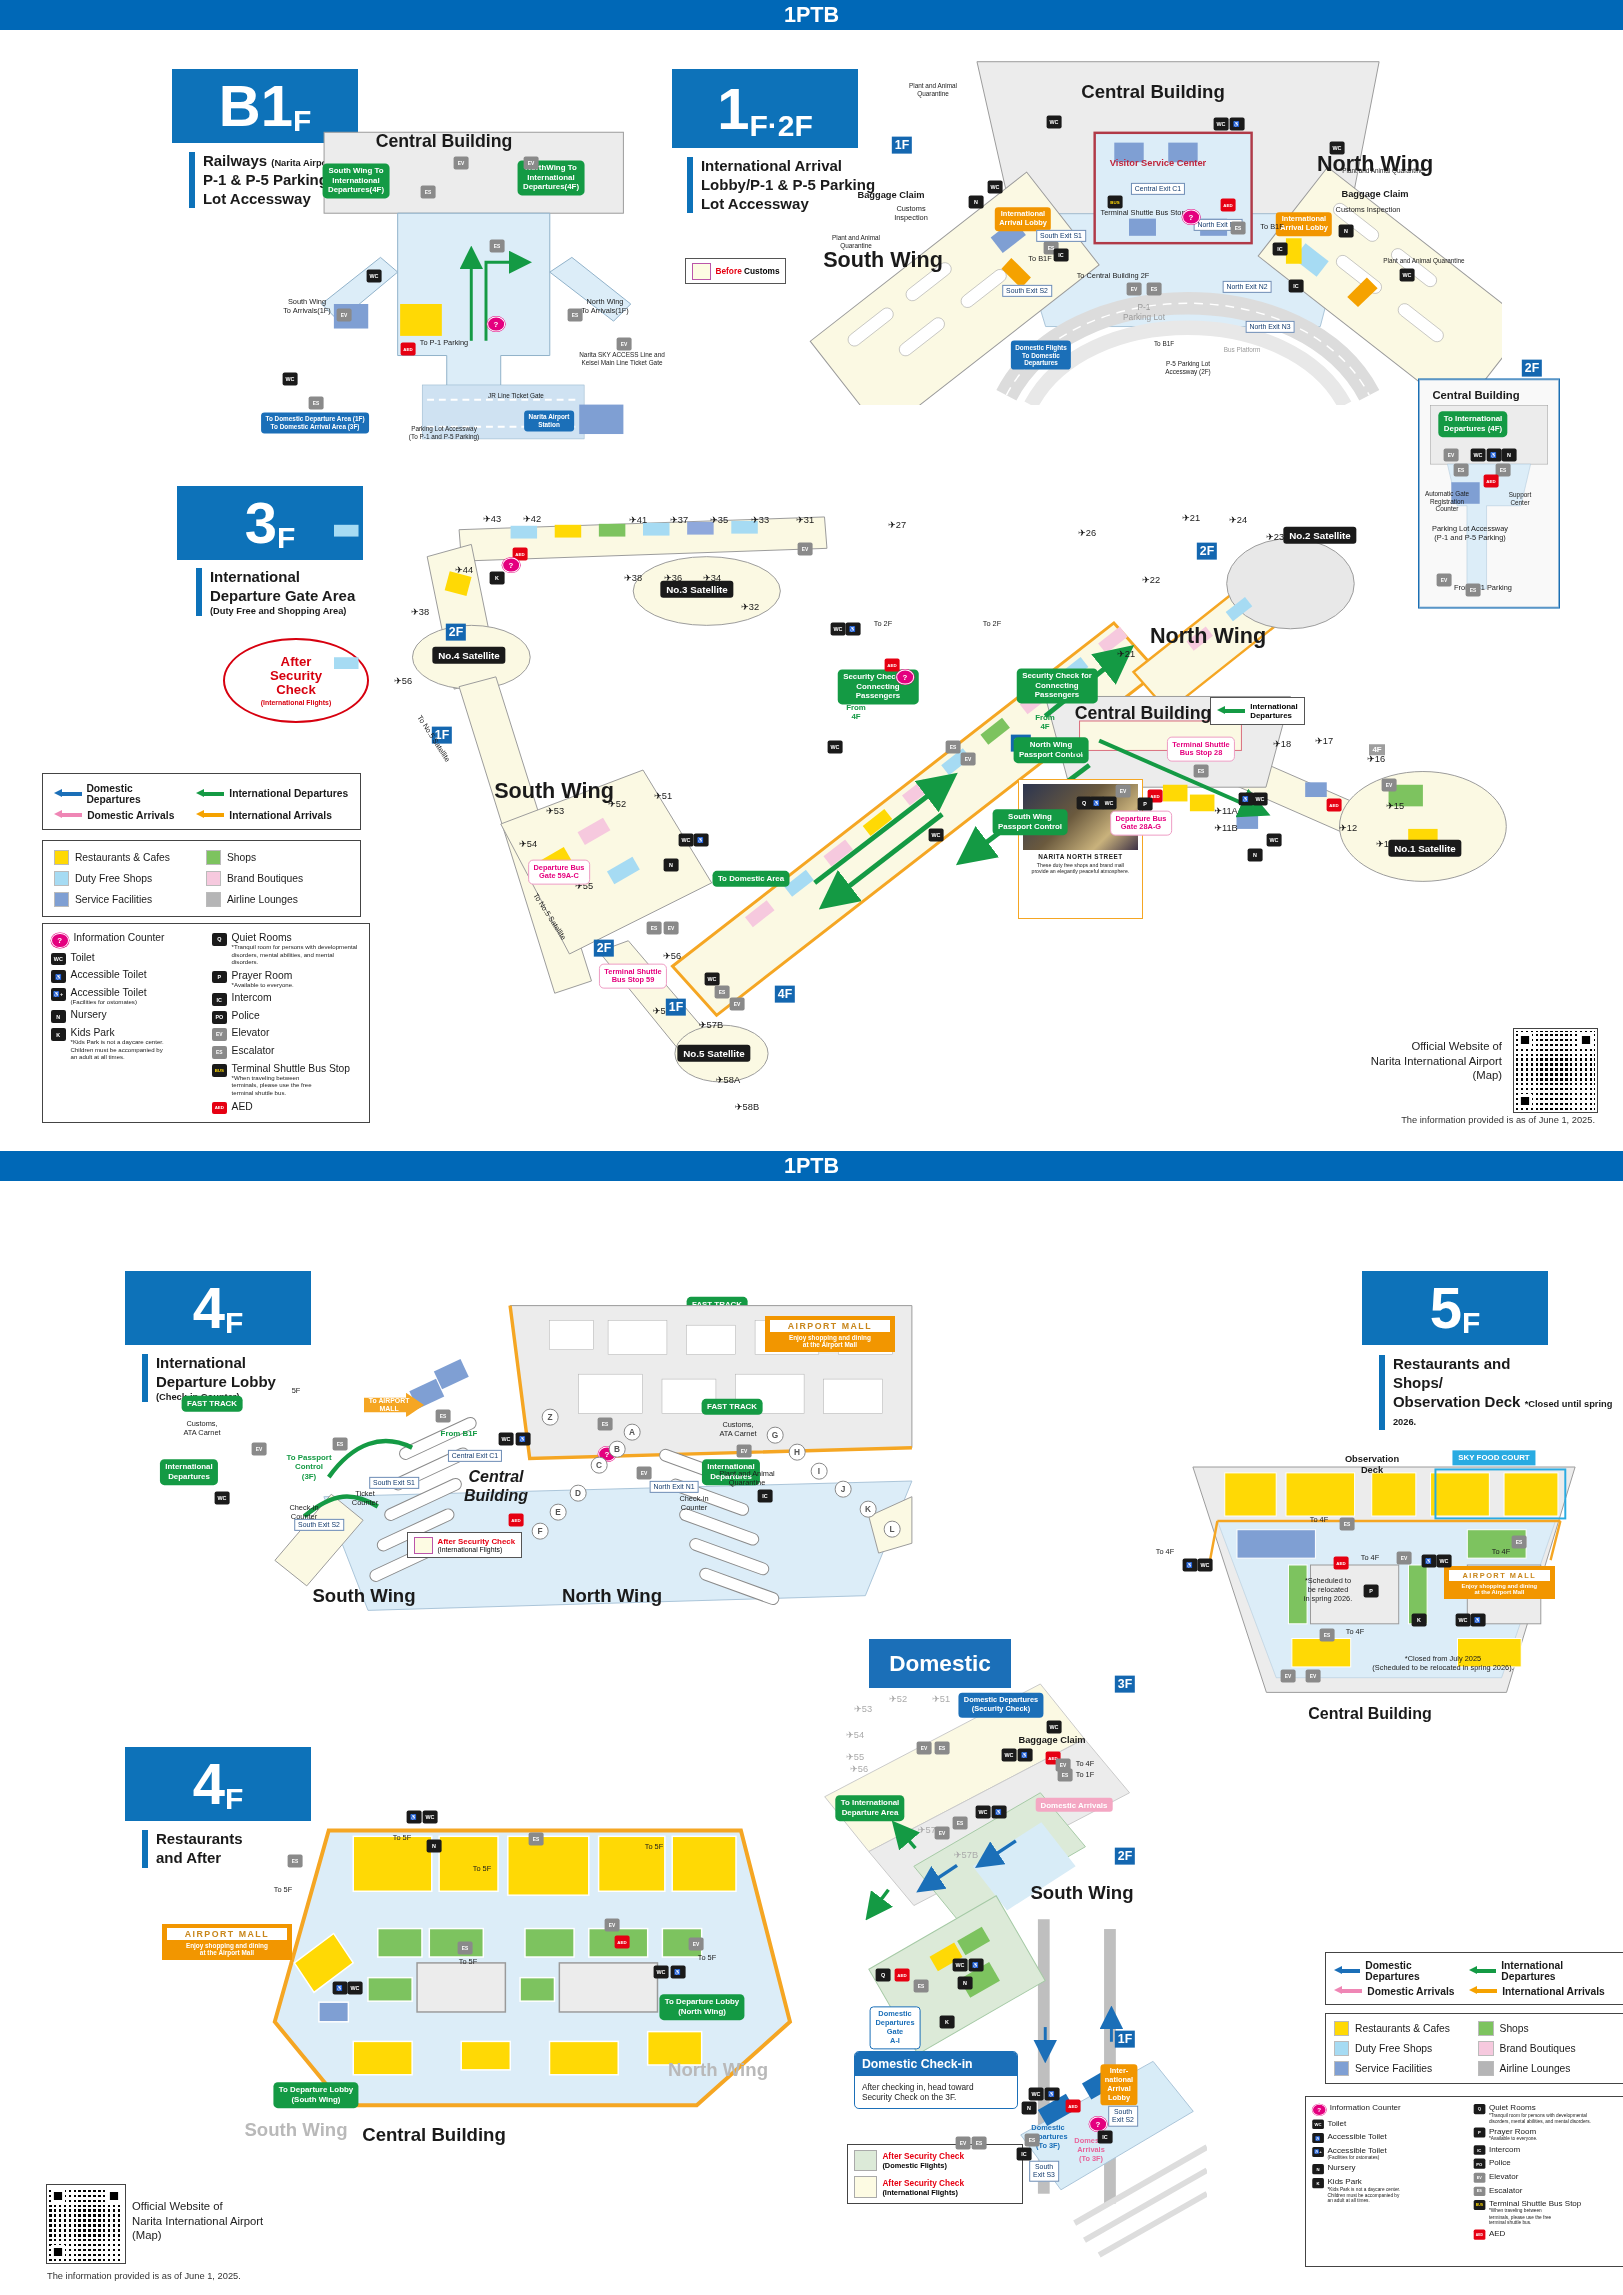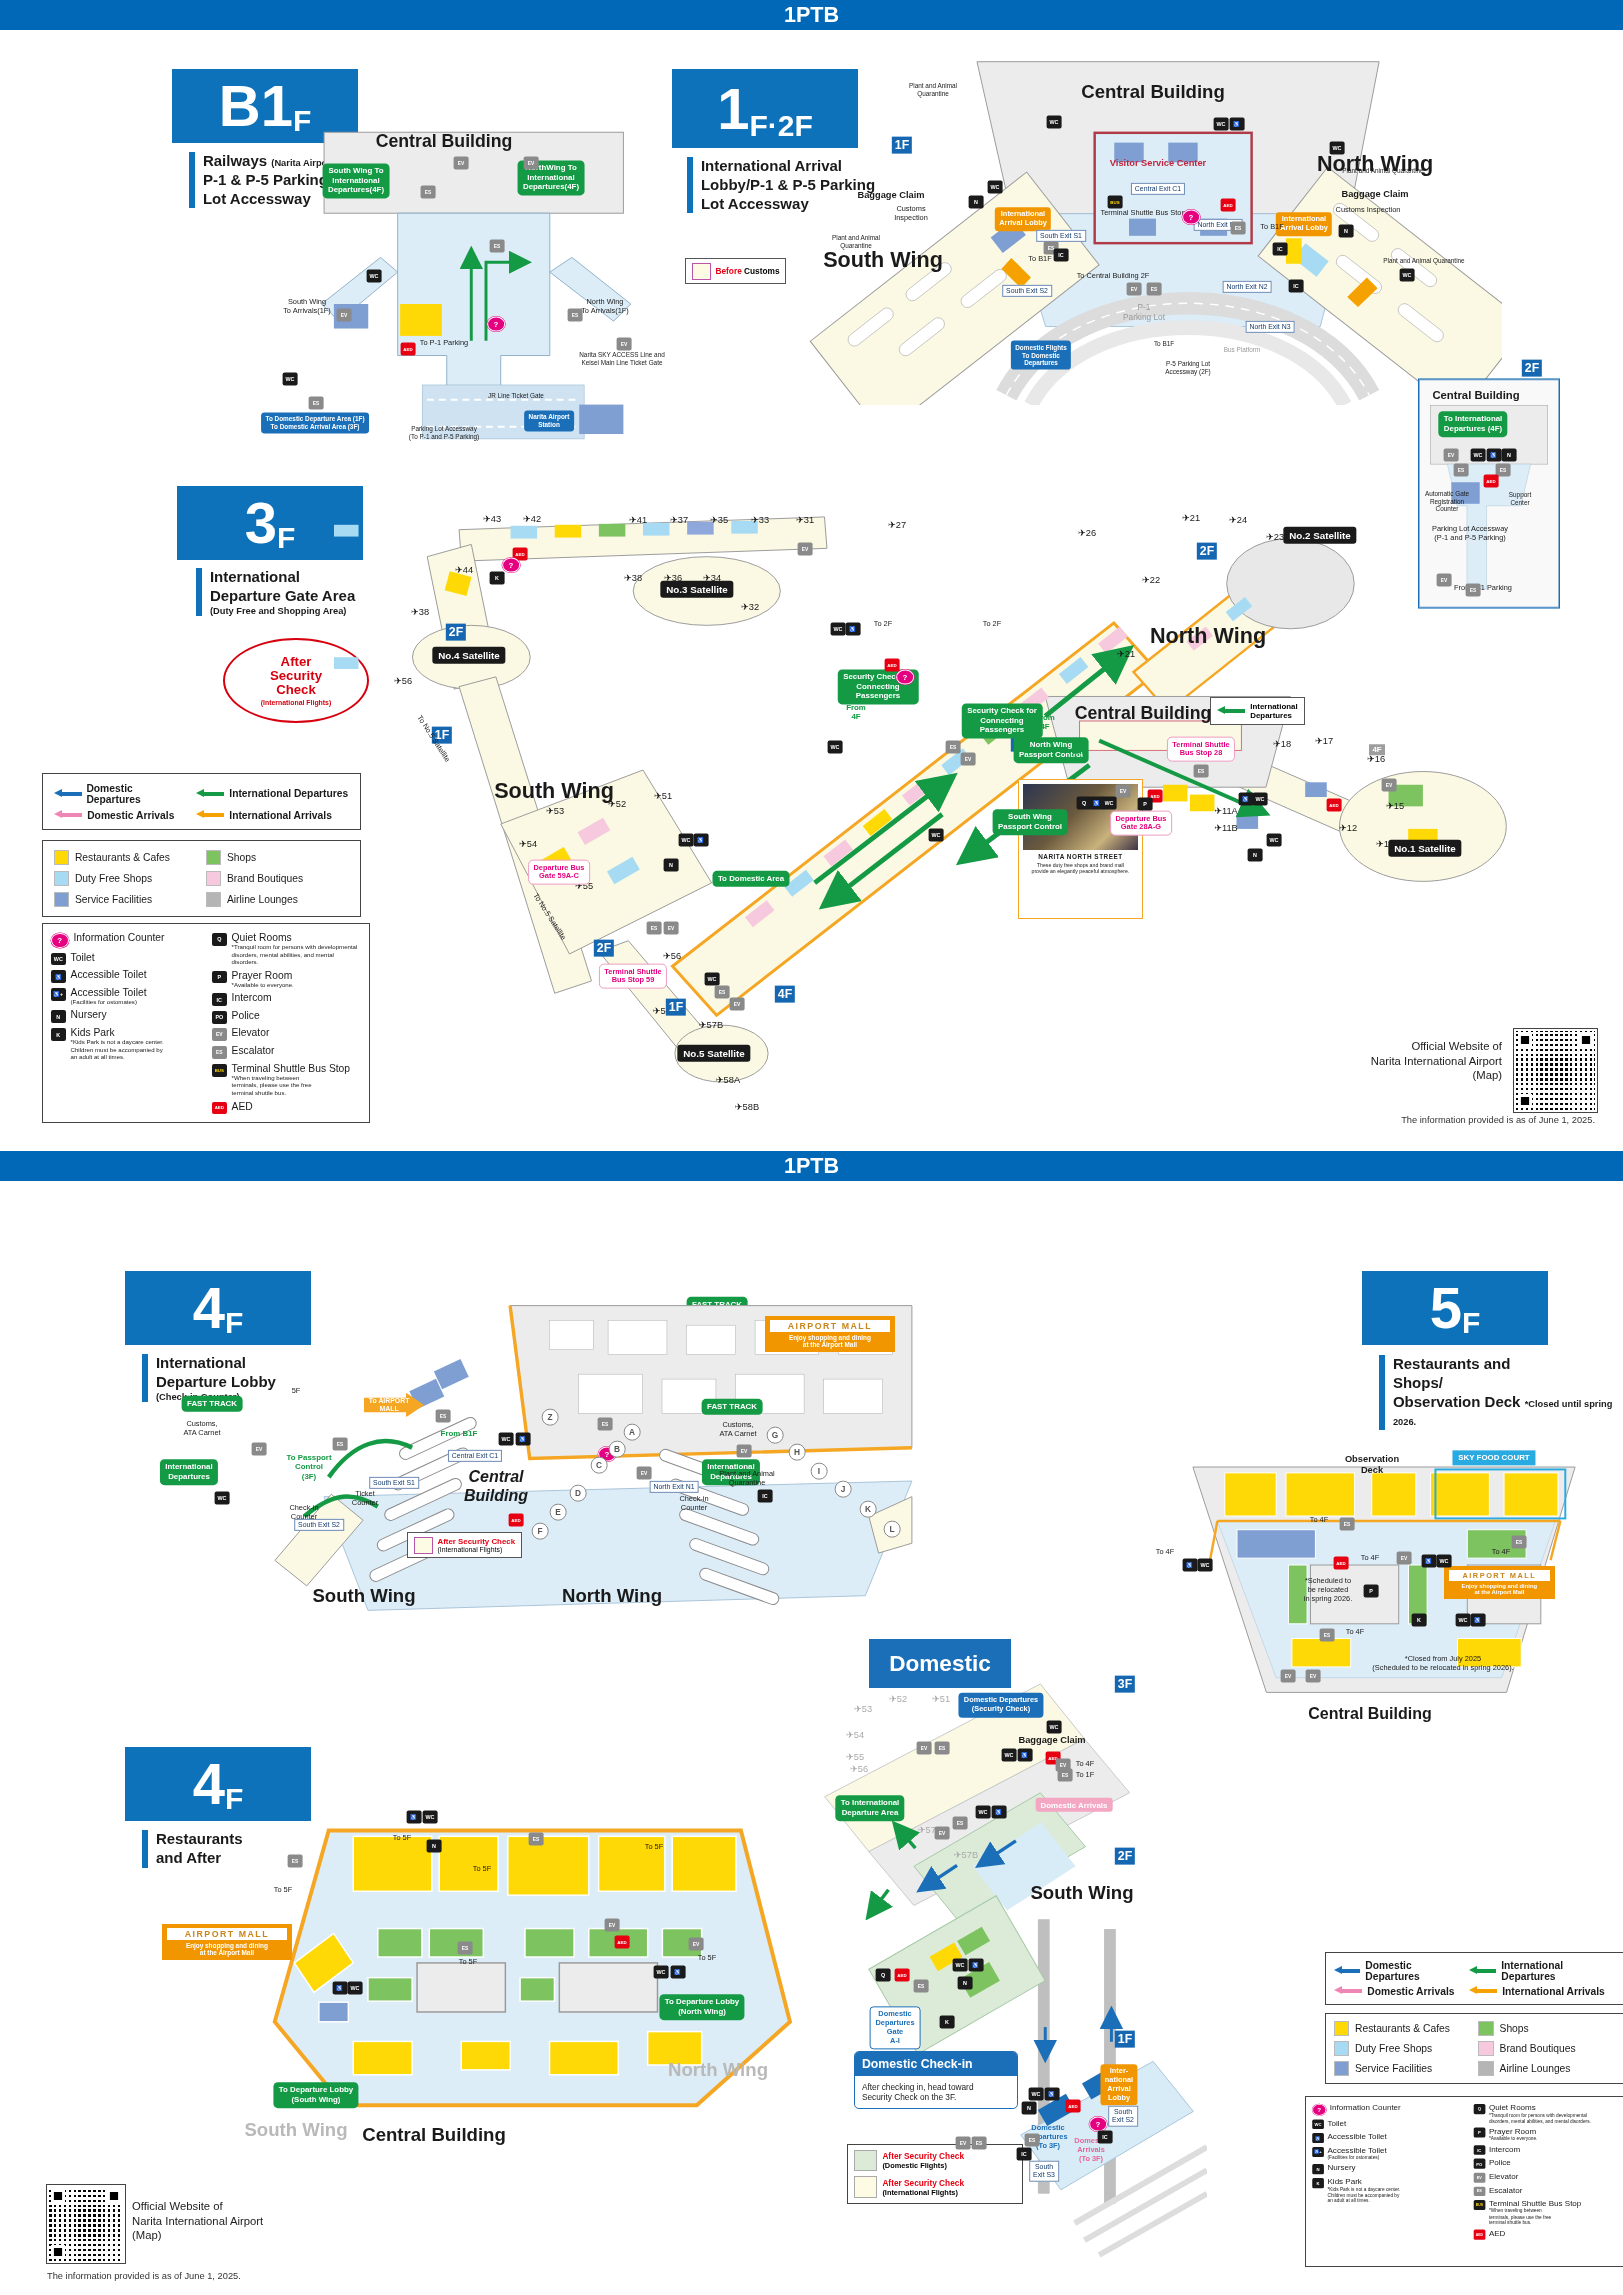--- a/index.html
+++ b/index.html
@@ -972,21 +972,21 @@
     <div class="lb badge" style="left: 604px; top: 948px;">2F</div>
     <div class="lb badge" style="left: 676px; top: 1007px;">1F</div>
     <div class="lb badge" style="left: 785px; top: 994px;">4F</div>
     <div class="lb badgegray" style="left: 1377px; top: 750px;">4F</div>
     <div class="lb t46" style="left: 554px; top: 791px;">South Wing</div>
     <div class="lb t46" style="left: 1208px; top: 636px;">North Wing</div>
     <div class="lb t38" style="left: 1143px; top: 714px;">Central Building</div>
     <div class="lb green" style="left: 878px; top: 687px;">Security Check for
 Connecting
 Passengers</div>
-    <div class="lb green" style="left: 1002px; top: 686px; margin-top: 35px;">Security Check for
+    <div class="lb green" style="left: 1057px; top: 686px;">Security Check for
 Connecting
 Passengers</div>
     <div class="lb pink" style="left: 1201px; top: 749px;">Terminal Shuttle
 Bus Stop 28</div>
     <div class="lb green" style="left: 1030px; top: 822px;">South Wing
 Passport Control</div>
     <div class="lb green" style="left: 1051px; top: 750px;">North Wing
 Passport Control</div>
     <div class="lb pink" style="left: 1141px; top: 823px;">Departure Bus
 Gate 28A-G</div>

